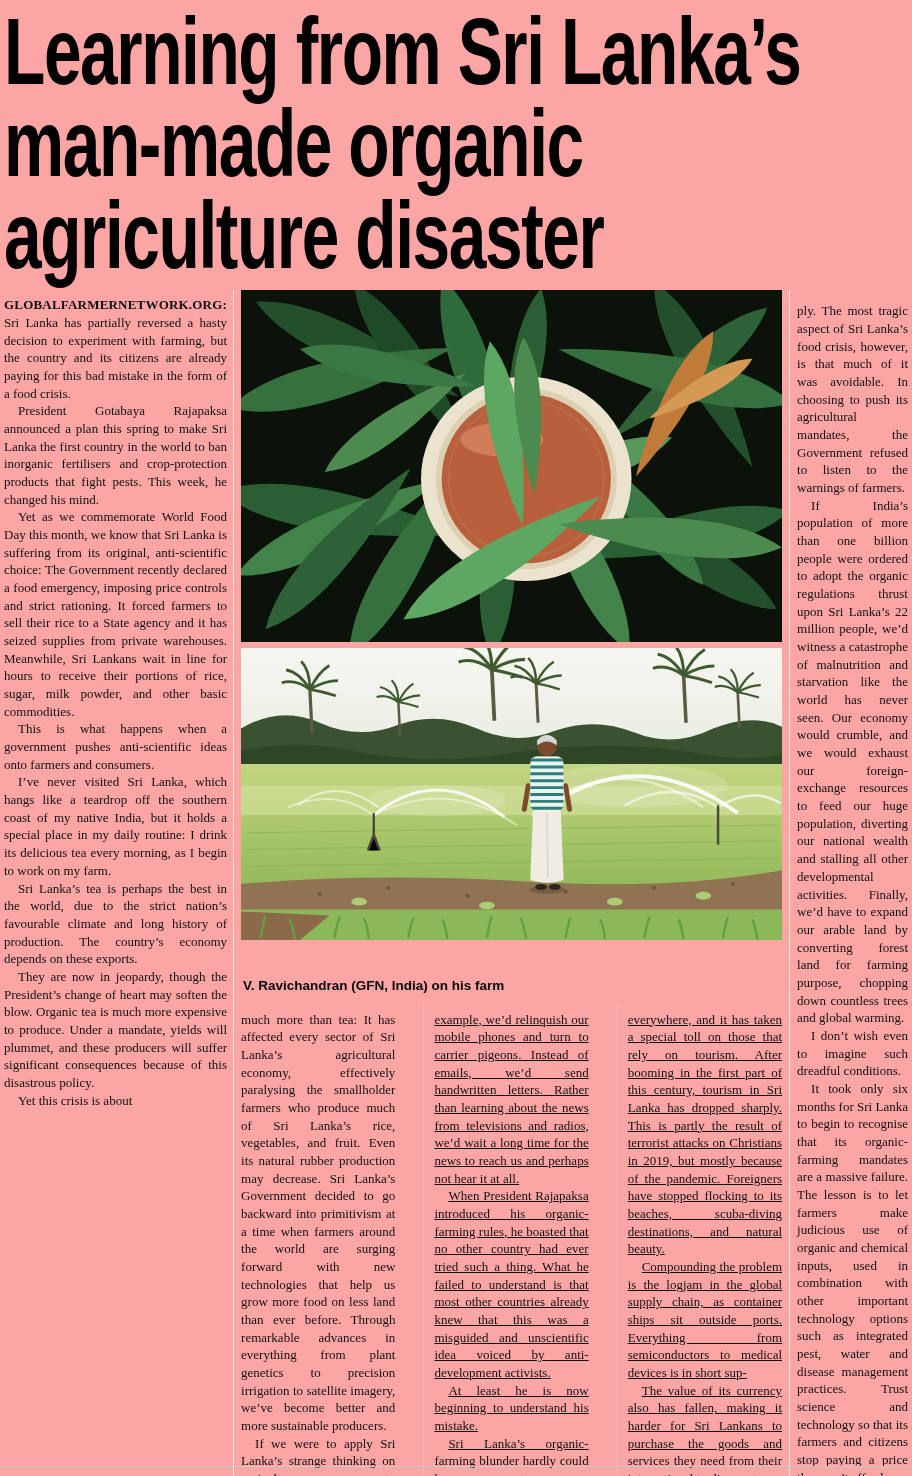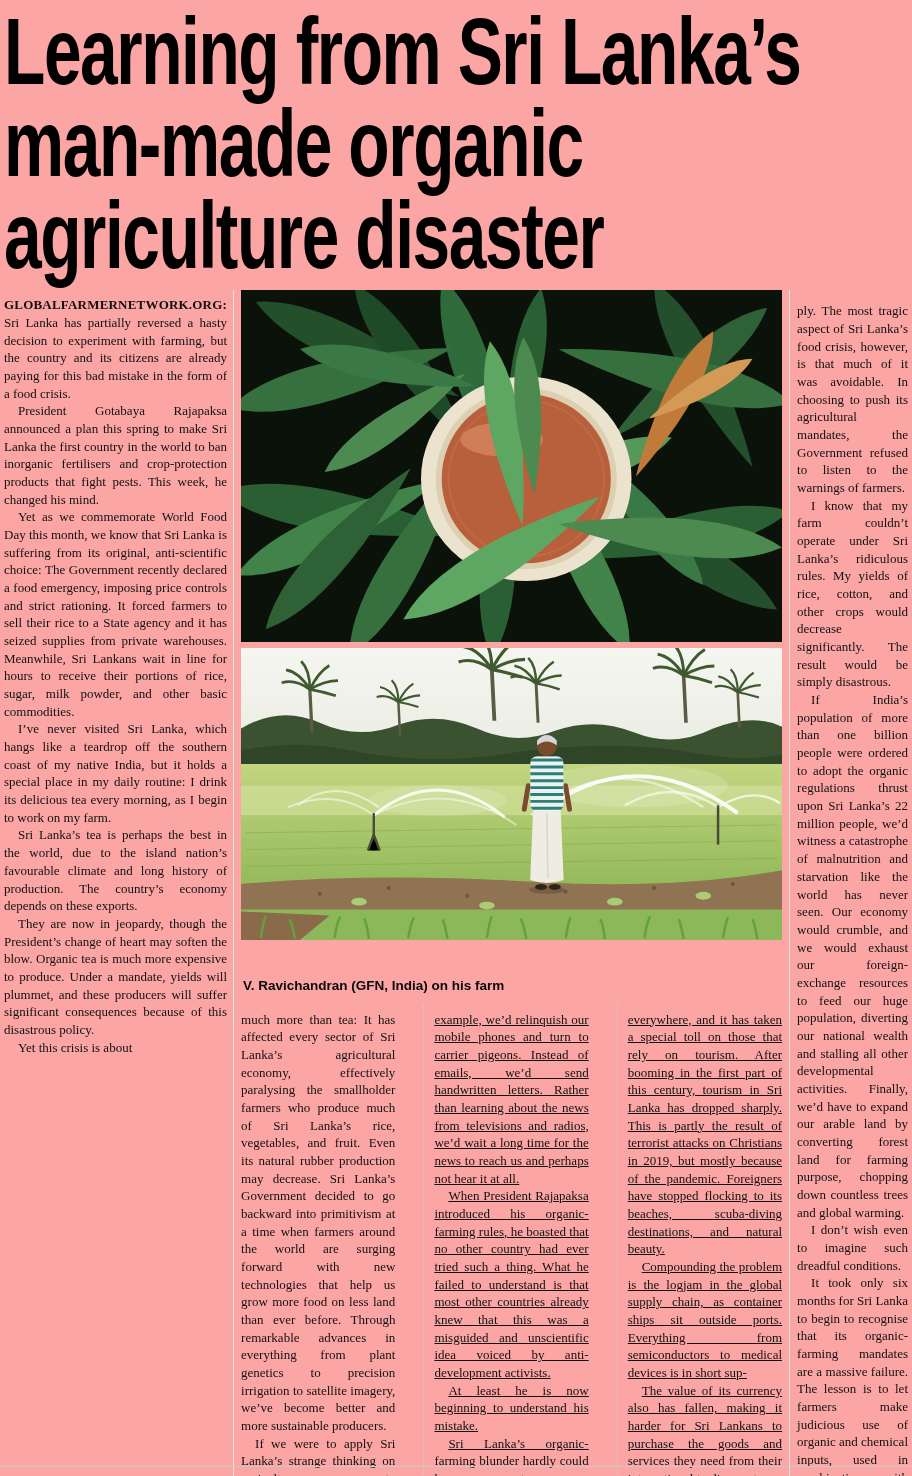--- a/index.html
+++ b/index.html
@@ -44,22 +44,23 @@
   </h1>
 
   <div class="content">
 
     <div class="col-left">
       <p class="lead">
         <b>GLOBALFARMERNETWORK.ORG:</b><span> Sri Lanka has partially reversed a hasty decision to experiment with farming, but the country and its citizens are already paying for this bad mistake in the form of a food crisis.</span>
       </p>
       <p>President Gotabaya Rajapaksa announced a plan this spring to make Sri Lanka the first country in the world to ban inorganic fertilisers and crop-protection products that fight pests. This week, he changed his mind.</p>
       <p>Yet as we commemorate World Food Day this month, we know that Sri Lanka is suffering from its original, anti-scientific choice: The Government recently declared a food emergency, imposing price controls and strict rationing. It forced farmers to sell their rice to a State agency and it has seized supplies from private warehouses. Meanwhile, Sri Lankans wait in line for hours to receive their portions of rice, sugar, milk powder, and other basic commodities.</p>
+      <p>This is what happens when a government pushes anti-scientific ideas onto farmers and consumers.</p>
       <p>I’ve never visited Sri Lanka, which hangs like a teardrop off the southern coast of my native India, but it holds a special place in my daily routine: I drink its delicious tea every morning, as I begin to work on my farm.</p>
-      <p>Sri Lanka’s tea is perhaps the best in the world, due to the island nation’s favourable climate and long history of production. The country’s economy depends on these exports.</p>
+      <p>Sri Lanka’s tea is perhaps the best in the world, due to the strict nation’s favourable climate and long history of production. The country’s economy depends on these exports.</p>
       <p>They are now in jeopardy, though the President’s change of heart may soften the blow. Organic tea is much more expensive to produce. Under a mandate, yields will plummet, and these producers will suffer significant consequences because of this disastrous policy.</p>
       <p>Yet this crisis is about</p>
     </div>
 
     <div class="center">
 
       <figure class="photo">
         <svg width="541" height="352" viewBox="0 0 550 358" preserveAspectRatio="none">
           <defs>
             <path id="leaf" d="M0 0 Q30 -17 90 -11 Q130 -6 152 0 Q130 6 90 11 Q30 17 0 0 Z"></path>
@@ -249,21 +250,20 @@
         <div class="mid">
           <p class="cont">everywhere, and it has taken a special toll on those that rely on tourism. After booming in the first part of this century, tourism in Sri Lanka has dropped sharply. This is partly the result of terrorist attacks on Christians in 2019, but mostly because of the pandemic. Foreigners have stopped flocking to its beaches, scuba-diving destinations, and natural beauty.</p>
           <p>Compounding the problem is the logjam in the global supply chain, as container ships sit outside ports. Everything from semiconductors to medical devices is in short sup-</p>
           <p>The value of its currency also has fallen, making it harder for Sri Lankans to purchase the goods and services they need from their international trading partners.</p>
         </div>
       </div>
     </div>
 
     <div class="col-right">
       <p class="cont">ply. The most tragic aspect of Sri Lanka’s food crisis, however, is that much of it was avoidable. In choosing to push its agricultural mandates, the Government refused to listen to the warnings of farmers.</p>
-      <p>I know that my farm couldn’t operate under Sri Lanka’s ridiculous rules. My yields of rice, cotton, and other crops would decrease significantly. The result would be simply disastrous.</p>
       <p>If India’s population of more than one billion people were ordered to adopt the organic regulations thrust upon Sri Lanka’s 22 million people, we’d witness a catastrophe of malnutrition and starvation like the world has never seen. Our economy would crumble, and we would exhaust our foreign-exchange resources to feed our huge population, diverting our national wealth and stalling all other developmental activities. Finally, we’d have to expand our arable land by converting forest land for farming purpose, chopping down countless trees and global warming.</p>
       <p>I don’t wish even to imagine such dreadful conditions.</p>
       <p>It took only six months for Sri Lanka to begin to recognise that its organic-farming mandates are a massive failure. The lesson is to let farmers make judicious use of organic and chemical inputs, used in combination with other important technology options such as integrated pest, water and disease management practices. Trust science and technology so that its farmers and citizens stop paying a price they can’t afford.</p>
 
     </div>
   </div>
 
   <div class="bottom-rule"></div>
 </div>
 

